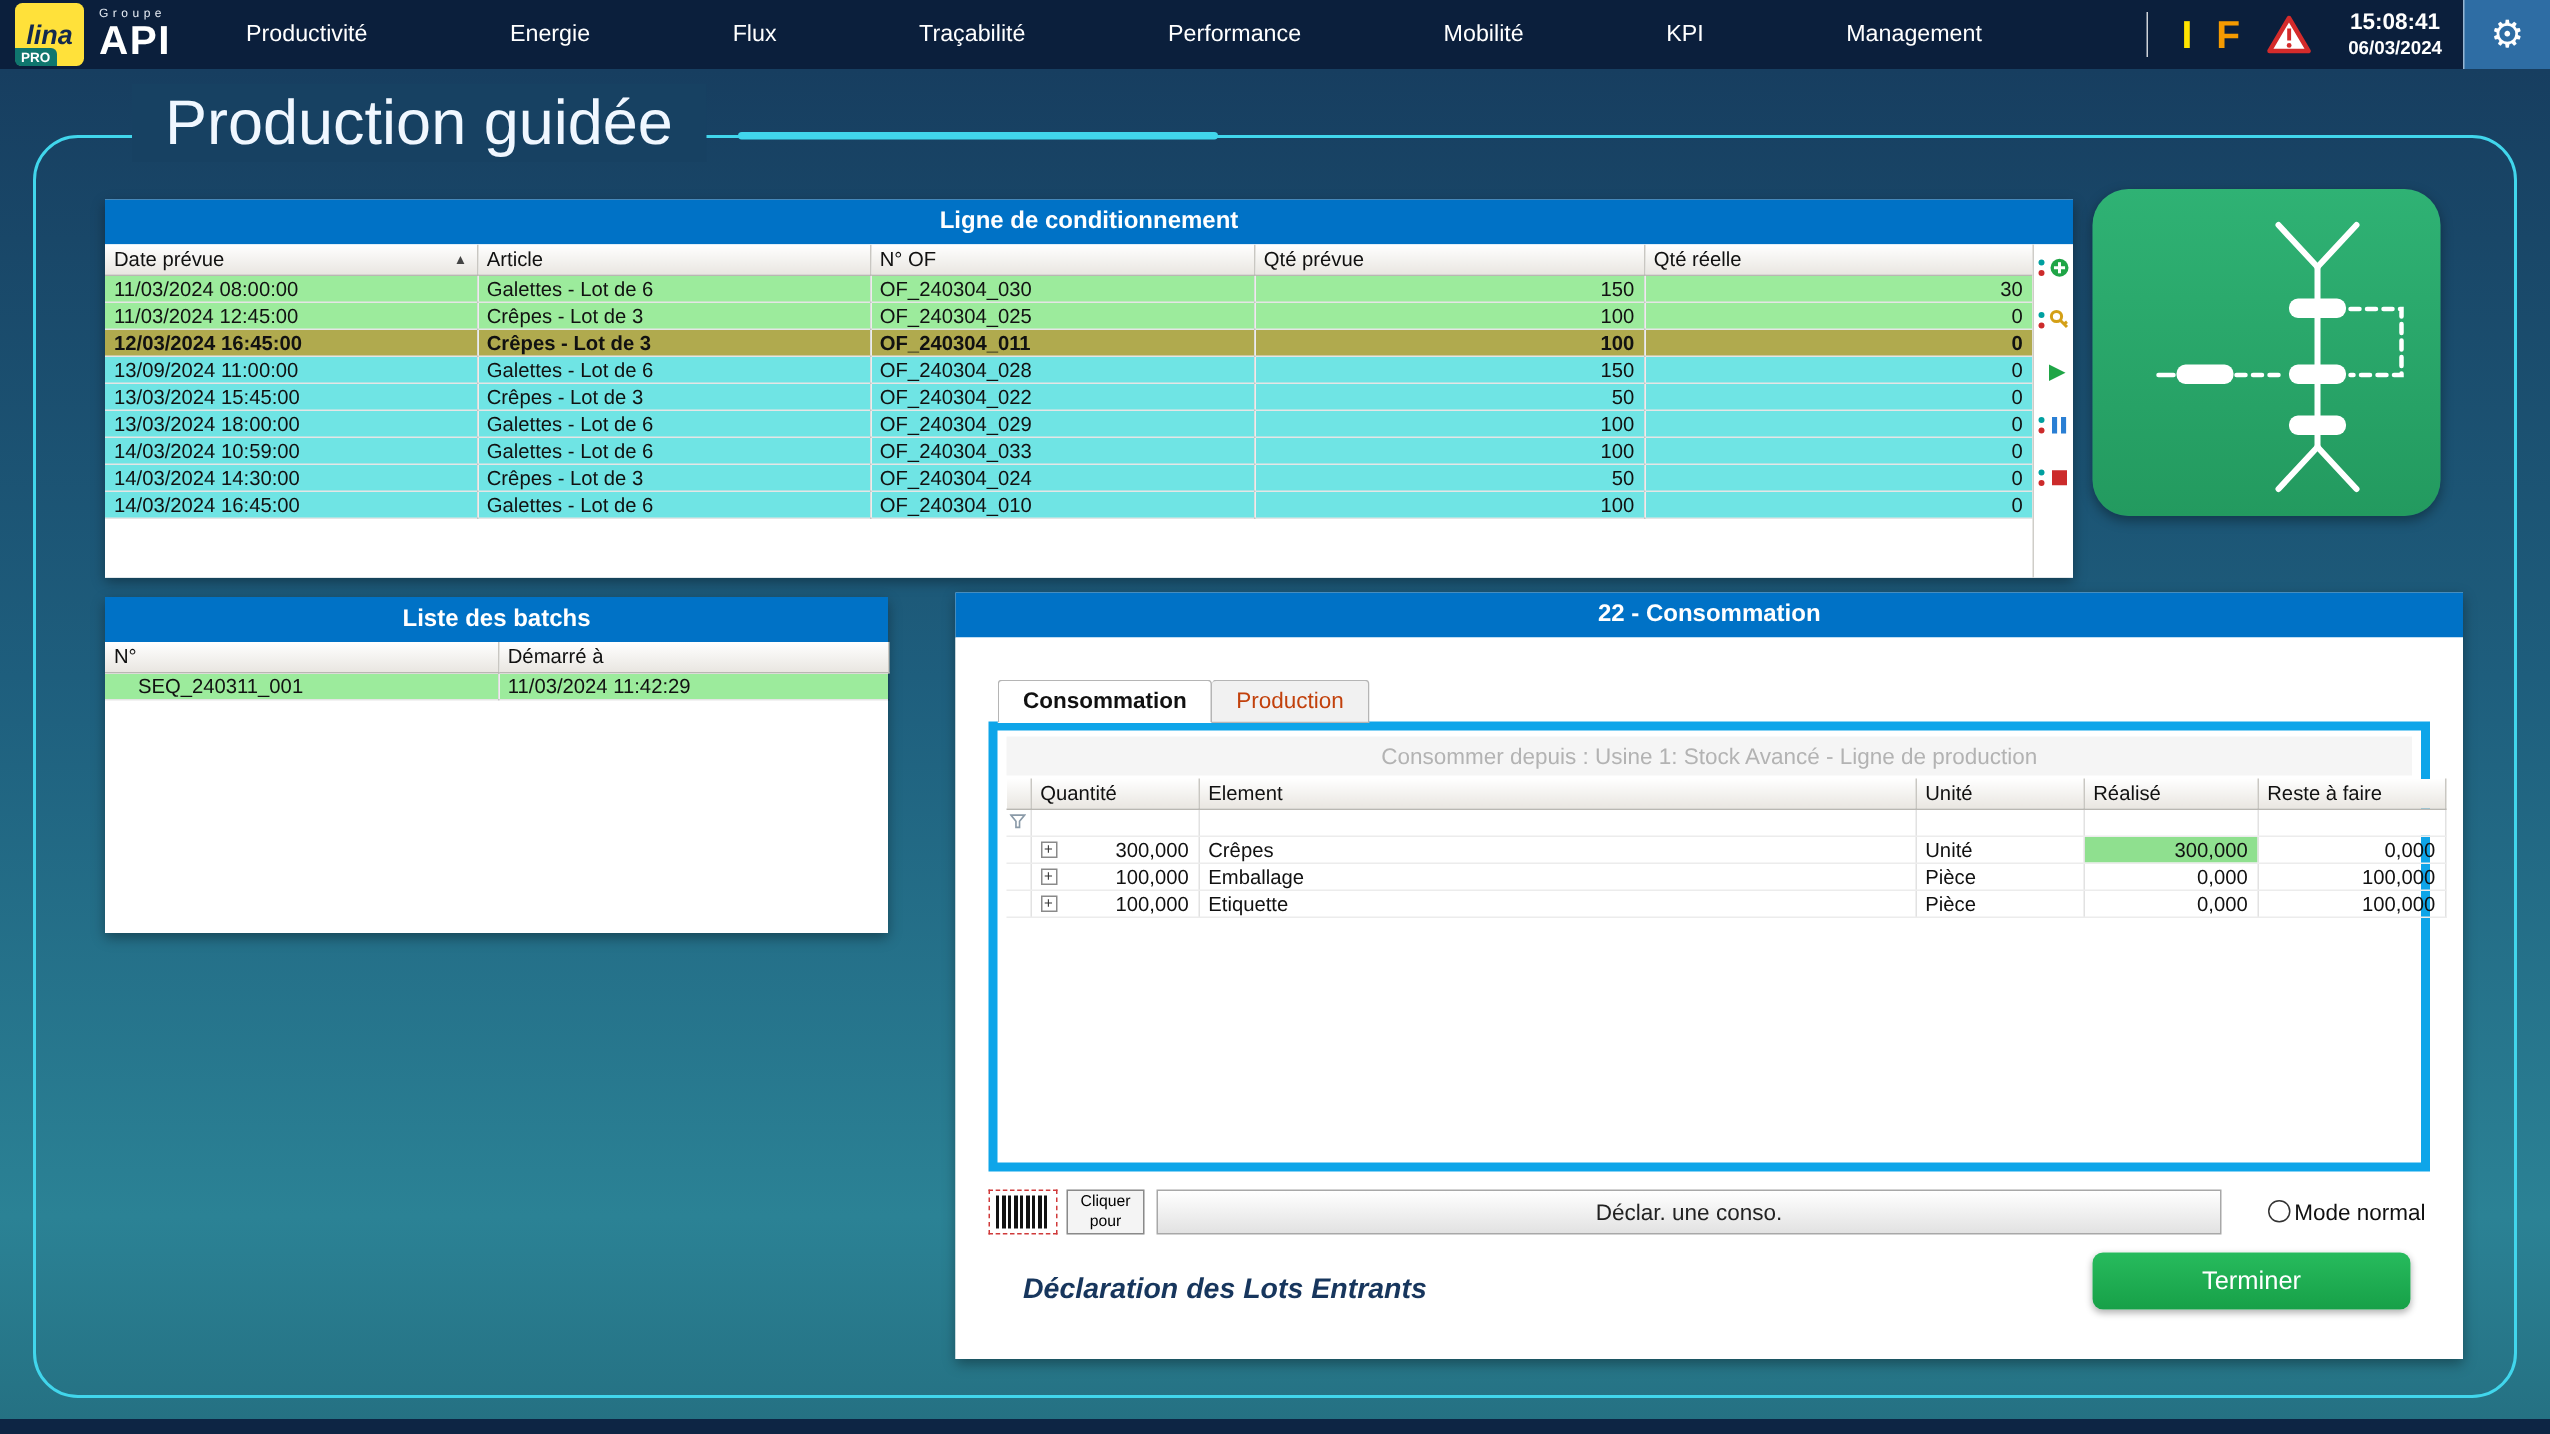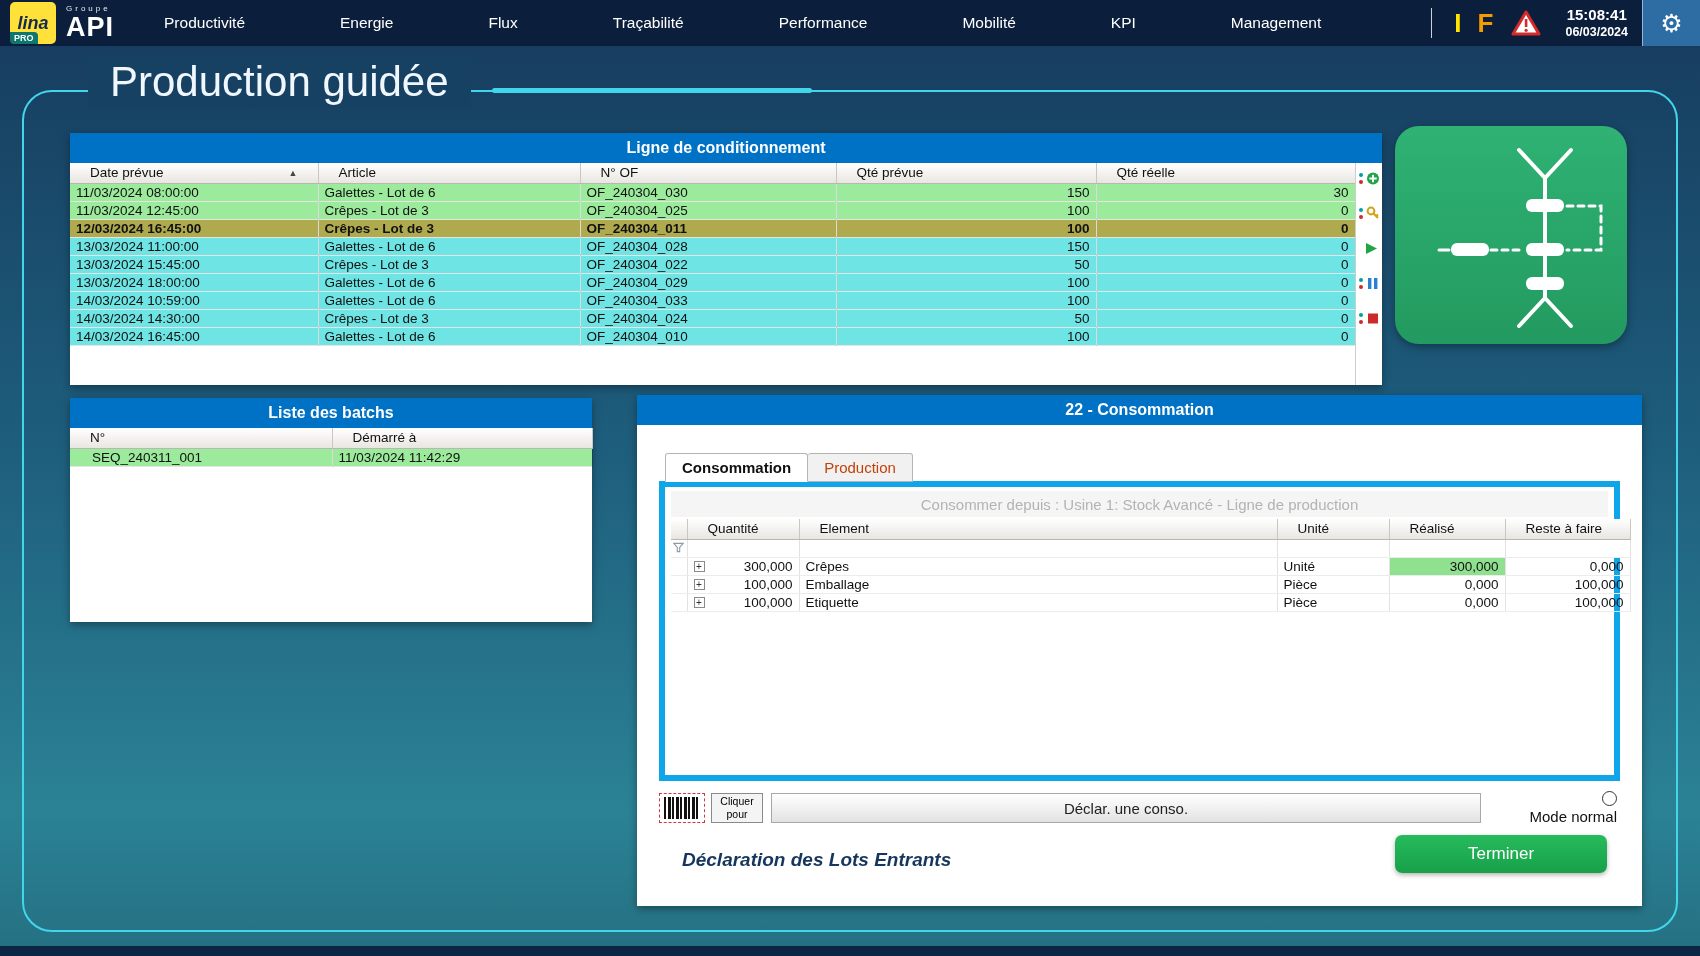--- a/index.html
+++ b/index.html
@@ -41,21 +41,21 @@
   .deco-line { position:absolute; top:42px; left:492px; width:320px; height:5px;
     background:#41d6ec; border-radius:3px; z-index:4; }
 
   .panel { position:absolute; box-shadow:0 3px 8px rgba(0,0,0,.35); background:#fff; }
   .panel-header { height:30px; background:#0072c6; color:#fff; font-weight:bold; font-size:16px;
     display:flex; align-items:center; justify-content:center; }
 
   
   table.grid { border-collapse:collapse; table-layout:fixed; width:100%; font-size:13.5px; color:#111; }
   table.grid th { background:linear-gradient(#ffffff,#e9e6e1); font-weight:normal; text-align:left;
-    padding:2px 20px; border-right:1px solid #c9c7c2; border-bottom:1px solid #b9b7b2; height:20px;
+    padding:2px 6px; border-right:1px solid #c9c7c2; border-bottom:1px solid #b9b7b2; height:20px;
     white-space:nowrap; overflow:hidden; }
   table.grid td { padding:1px 6px; height:18px; border-right:1px solid rgba(0,0,0,.14);
     border-bottom:1px solid rgba(0,0,0,.10); white-space:nowrap; overflow:hidden; }
   td.num, th.num { text-align:right; }
   .row-green td { background:#9ceb9c; }
   .row-cyan td { background:#6fe4e4; }
   .row-sel td { background:#b0aa4e; font-weight:bold; }
   .sort-asc { float:right; font-size:9px; color:#444; margin-top:3px; }
 
   
@@ -100,21 +100,21 @@
 
   .conso-controls { position:absolute; left:22px; right:25px; top:368px; height:30px; display:flex; align-items:center; }
   .barcode { width:46px; height:30px; border:1px dashed #d03a3a; padding:3px 4px; background:#fff; cursor:pointer; }
   .barcode-inner { width:100%; height:100%;
     background:repeating-linear-gradient(90deg,#111 0 2px,#fff 2px 4px,#111 4px 7px,#fff 7px 8px); }
   .clicker-btn { width:52px; height:30px; margin-left:6px; border:1px solid #8a8a8a; background:#f4f4f4;
     font-size:10.5px; line-height:1.2; display:flex; align-items:center; justify-content:center; text-align:center; cursor:pointer; }
   .declare-btn { width:710px; height:30px; margin-left:8px; border:1px solid #a8a8a8;
     background:linear-gradient(#ffffff,#e2e2e2); font-size:15px; color:#222; display:flex;
     align-items:center; justify-content:center; cursor:pointer; }
-  .radio-wrap { margin-left:auto; display:flex; align-items:flex-end; gap:2px; cursor:pointer;flex-direction:column; }
+  .radio-wrap { margin-left:auto; display:flex; align-items:flex-start; gap:2px; cursor:pointer; }
   .radio-circle { width:15px; height:15px; border:1.6px solid #333; border-radius:50%; background:#fff; }
   .radio-label { font-size:15px; color:#111; }
 
   .conso-footer-label { position:absolute; left:45px; top:424px; font-size:19px; font-weight:bold;
     font-style:italic; color:#17365d; }
   .finish-btn { position:absolute; right:35px; top:410px; width:212px; height:38px; border-radius:7px;
     background:linear-gradient(#27bb5d,#17a048); color:#fff; font-size:17px; display:flex;
     align-items:center; justify-content:center; cursor:pointer; box-shadow:0 2px 5px rgba(0,0,0,.3); }
 
   .bottom-strip { position:absolute; bottom:0; left:0; width:100%; height:10px; background:#0d2544; }
@@ -204,21 +204,21 @@
                   <td class="num">0</td>
               </tr>
               <tr class="row-sel">
                 <td>12/03/2024 16:45:00</td>
                   <td>Crêpes - Lot de 3</td>
                   <td>OF_240304_011</td>
                   <td class="num">100</td>
                   <td class="num">0</td>
               </tr>
               <tr class="row-cyan">
-                <td>13/03/2024 11:00:00</td>
+                <td>13/09/2024 11:00:00</td>
                   <td>Galettes - Lot de 6</td>
                   <td>OF_240304_028</td>
                   <td class="num">150</td>
                   <td class="num">0</td>
               </tr>
               <tr class="row-cyan">
                 <td>13/03/2024 15:45:00</td>
                   <td>Crêpes - Lot de 3</td>
                   <td>OF_240304_022</td>
                   <td class="num">50</td>

